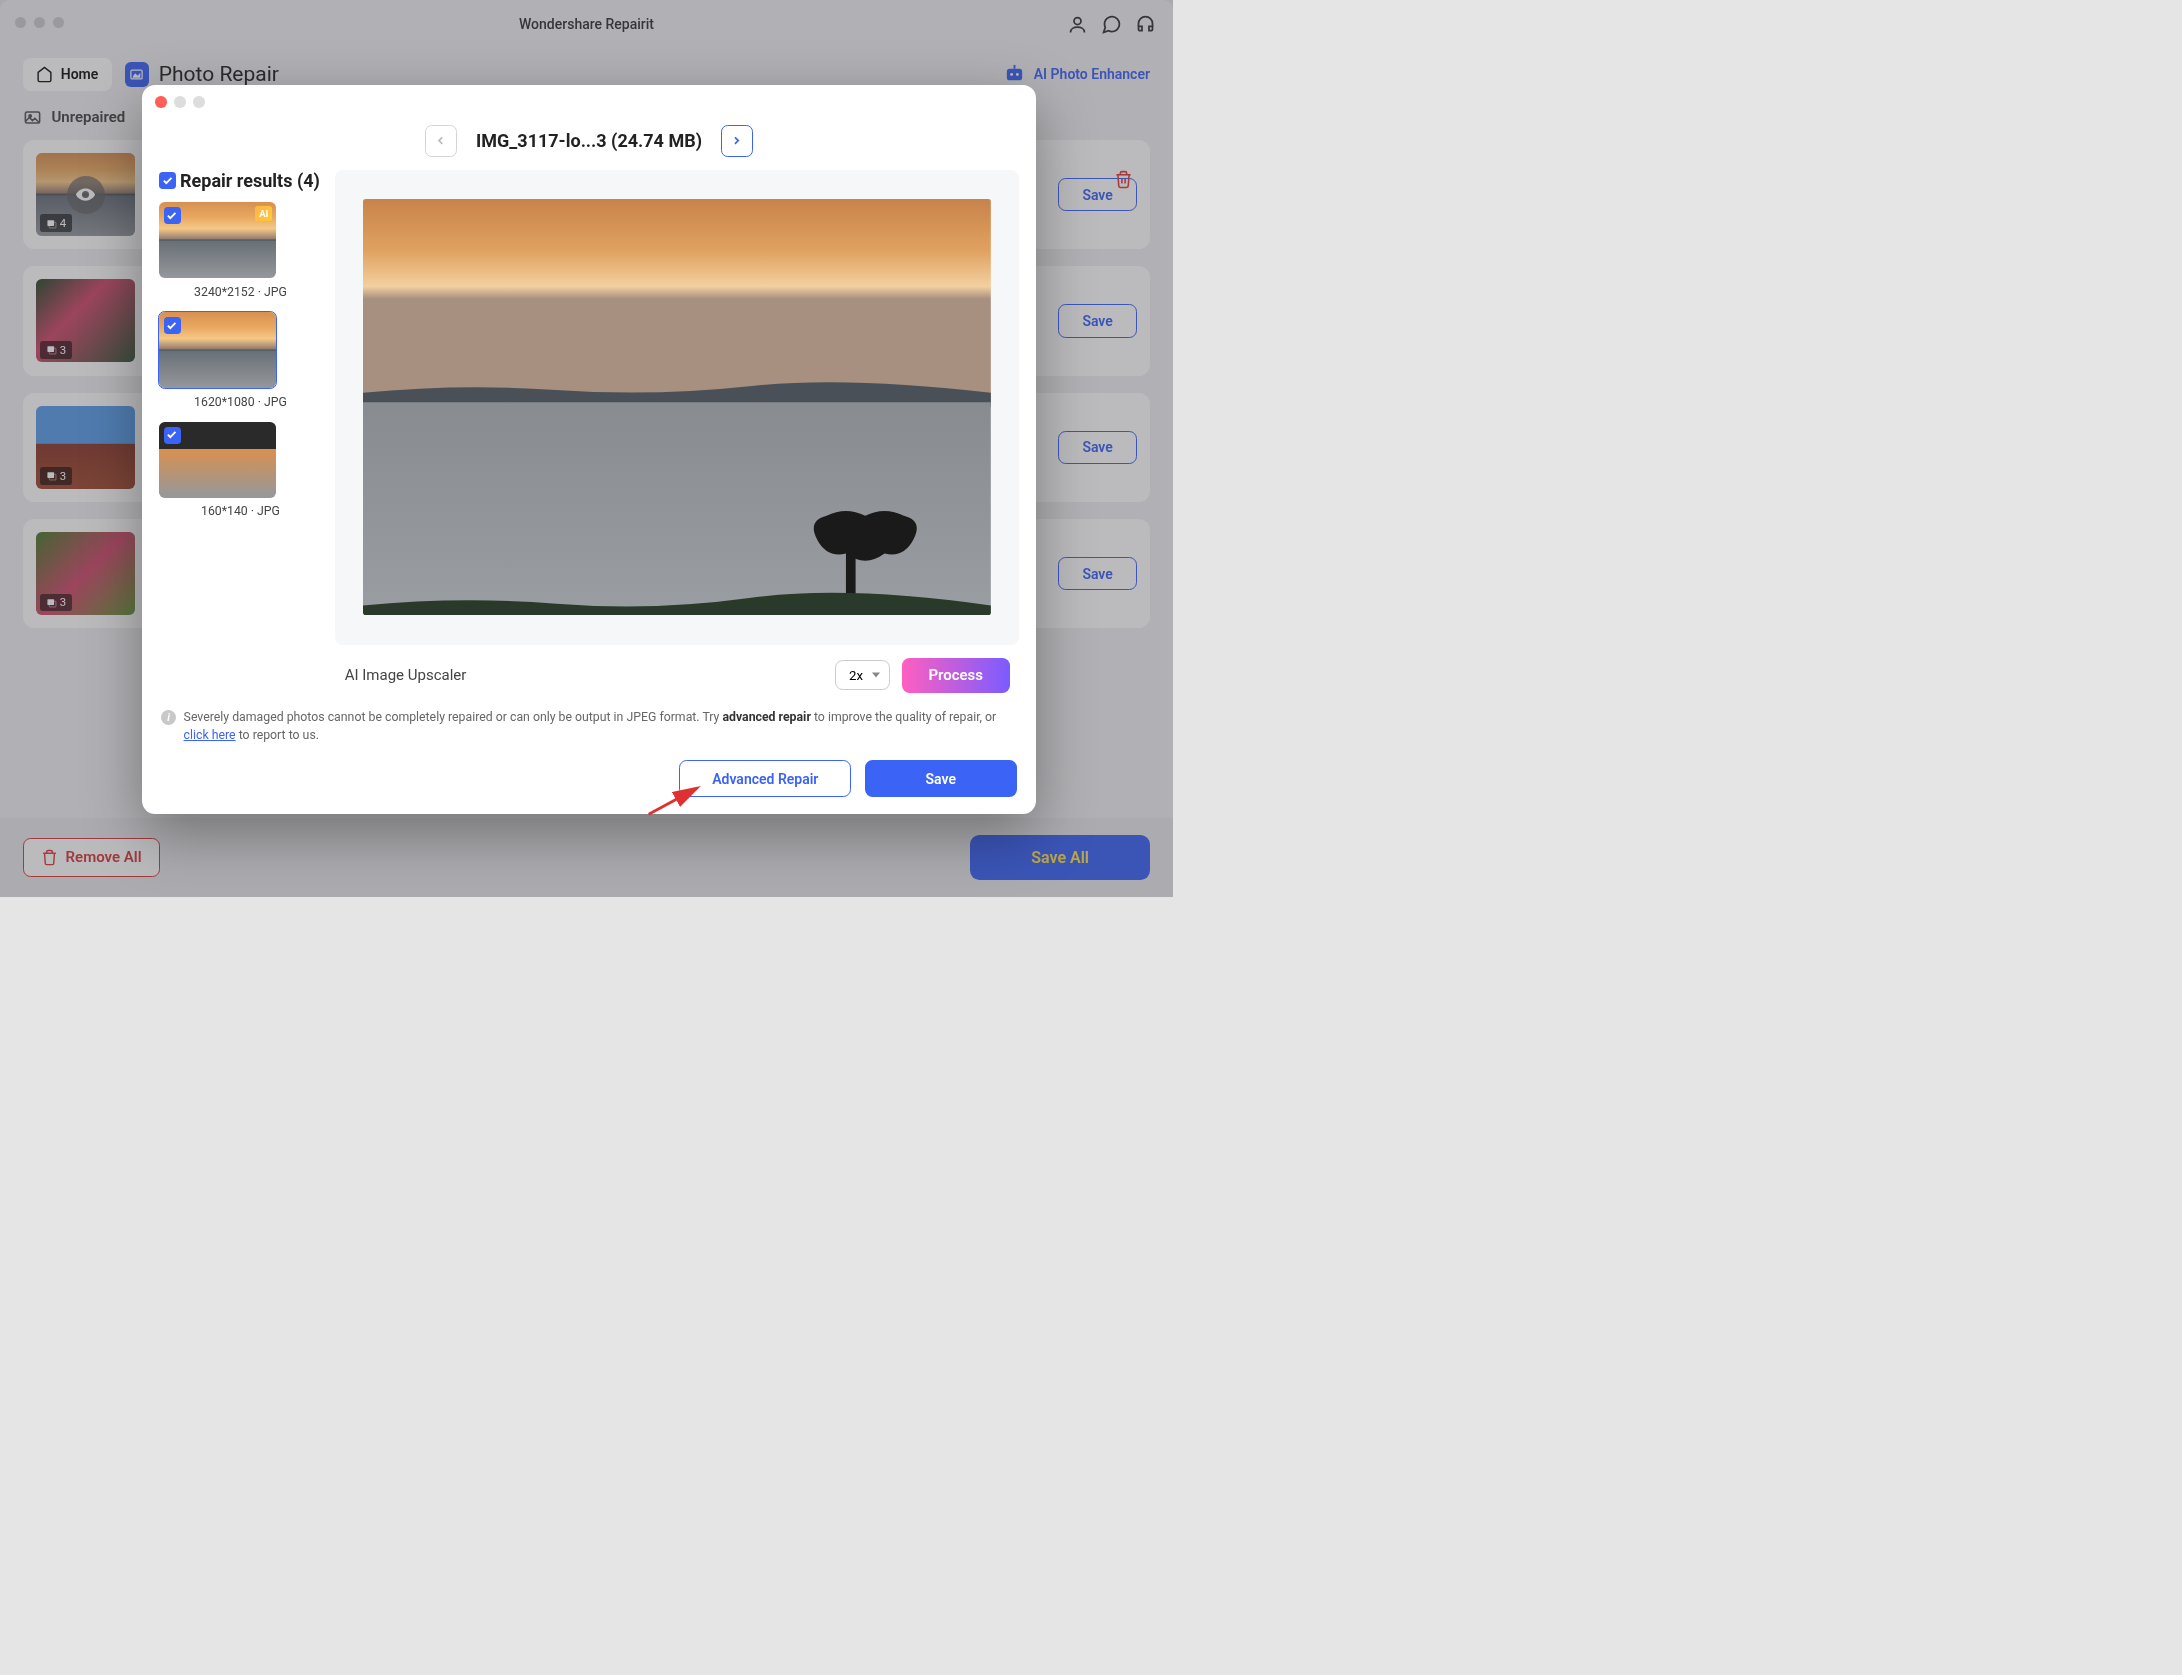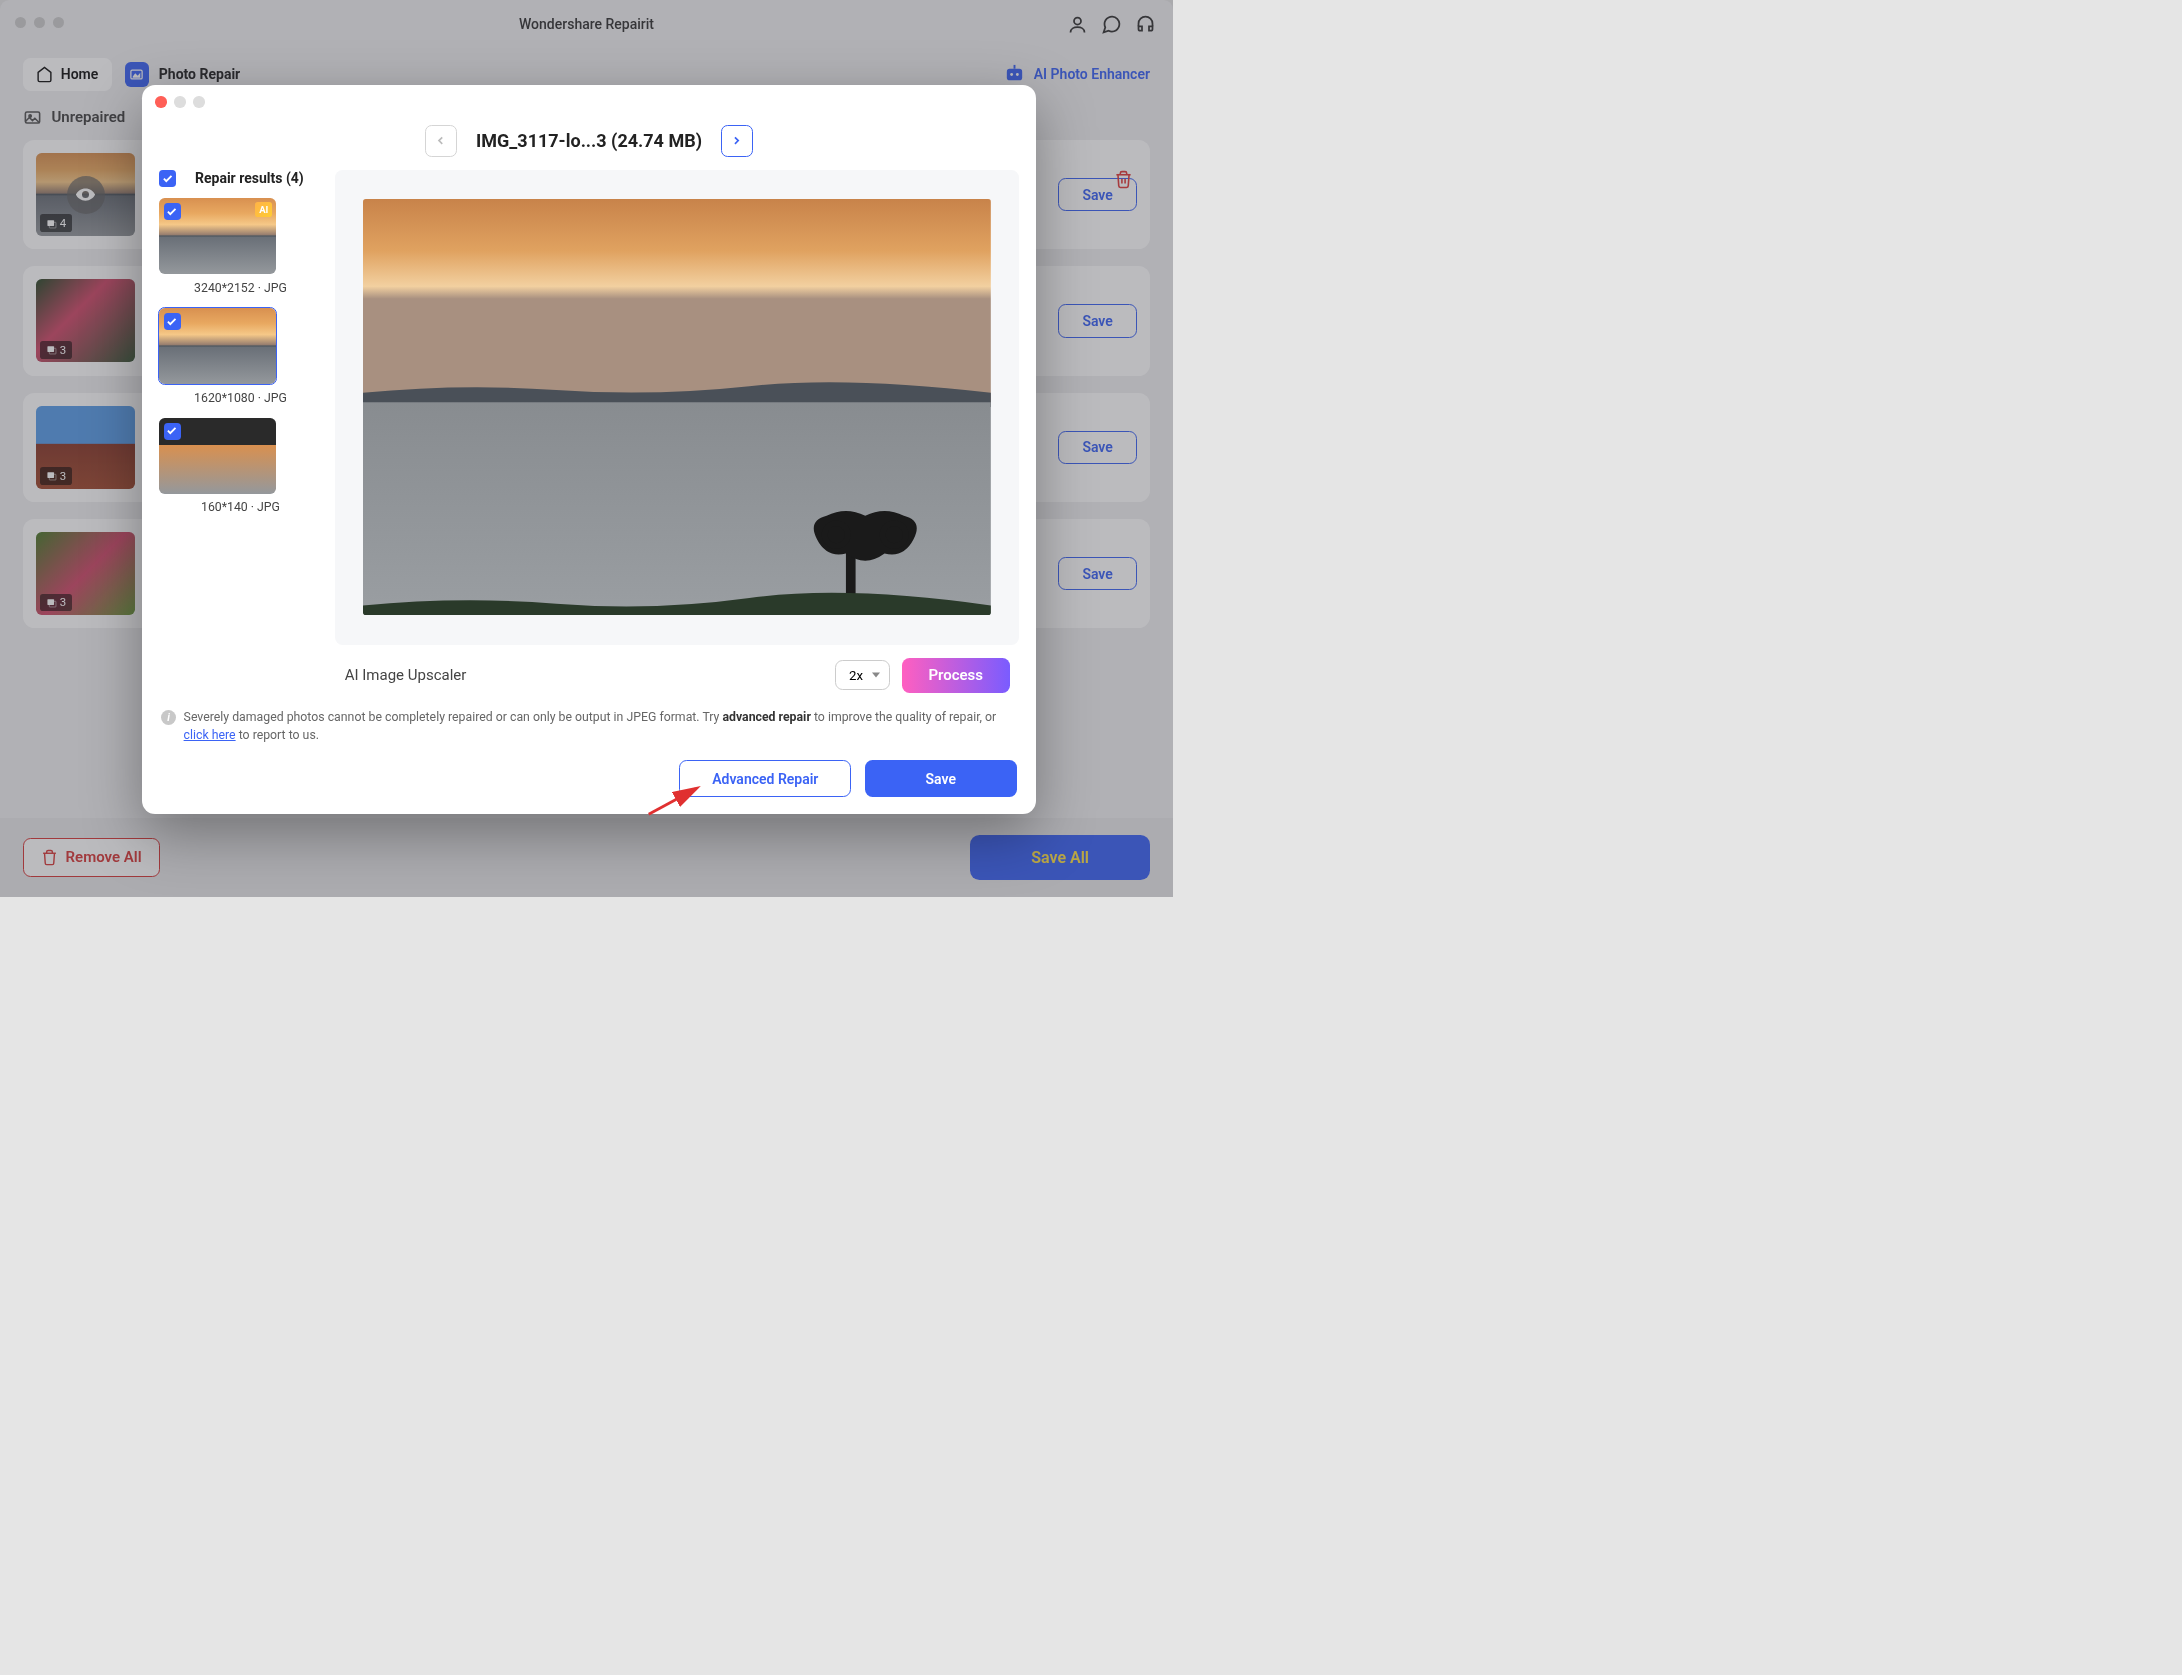--- a/index.html
+++ b/index.html
@@ -9,21 +9,21 @@
 .main-window { width: 1173px; height: 897px; background: #f0f0f2; border-radius: 9.5px; position: relative; }
 .titlebar { height: 47px; display: flex; align-items: center; position: relative; }
 .traffic-lights { position: absolute; left: 15px; top: 17px; display: flex; gap: 7.6px; }
 .tl { width: 11.4px; height: 11.4px; border-radius: 50%; background: #ccc; }
 .app-title { width: 100%; text-align: center; font-size: 14px; color: #333; font-weight: 500; }
 .titlebar-icons { position: absolute; right: 17px; top: 14px; display: flex; gap: 13.2px; color: #333; }
 .tb-icon svg { width: 21px; height: 21px; }
 
 .toolbar-row { display: flex; padding: 11.4px 23px 7.6px 23px; gap: 13.2px; }
 .home-btn { background: #fff; border: none; border-radius: 7.6px; padding: 7.6px 13.2px; display: flex; align-items: center; gap: 7.6px; font-size: 14px; font-weight: 600; color: #111; cursor: pointer; }
-.photo-repair-badge { display: flex; align-items: center; gap: 9.5px; font-size: 14px; font-weight: 700; color: #222; }
+.photo-repair-badge { display: flex; align-items: center; gap: 9.5px; font-size: 21px; font-weight: 400; color: #222; }
 .pr-icon { width: 24.6px; height: 24.6px; background: #3b63f5; border-radius: 5.7px; display: flex; align-items: center; justify-content: center; }
 .spacer { flex: 1; }
 .ai-enhancer { display: flex; align-items: center; gap: 7.6px; color: #3b63f5; font-size: 14px; font-weight: 600; }
 .ai-enh-icon { width: 23px; height: 23px; }
 
 .content-area { padding: 9.5px 23px; }
 .section-label { display: flex; align-items: center; gap: 9.5px; font-size: 15px; font-weight: 600; color: #444; margin-bottom: 13.2px; }
 
 .photo-list-card { background: #fff; border-radius: 11.4px; padding: 13.2px; margin-bottom: 17px; display: flex; align-items: center; gap: 11.4px; }
 .thumb { width: 99px; height: 83px; background: #333; border-radius: 5.7px; position: relative; overflow: hidden; }
@@ -49,21 +49,21 @@
 .dot-gray { background: #ddd; }
 
 .modal-header { display: flex; align-items: center; justify-content: center; gap: 19px; padding: 5.7px 0 13.2px 0; }
 .nav-arrow { width: 32px; height: 32px; border: 1.4px solid #3b63f5; border-radius: 6.6px; display: flex; align-items: center; justify-content: center; cursor: pointer; }
 .nav-arrow.disabled { border-color: #d5d5d5; color: #bbb; }
 .nav-arrow svg { width: 13.2px; height: 13.2px; }
 .file-title { font-size: 18px; font-weight: 700; color: #222; }
 
 .modal-body { flex: 1; display: flex; padding: 0 17px; gap: 13.2px; overflow: hidden; }
 .left-panel { width: 163px; flex-shrink: 0; }
-.repair-results-head { display: flex; align-items: center; gap: 19px; font-size: 14px; font-weight: 700; color: #222; margin-bottom: 11.4px; }
+.repair-results-head { display: flex; align-items: center; gap: 4px; font-size: 18px; font-weight: 700; color: #222; margin-bottom: 11.4px; }
 .checkbox { width: 17px; height: 17px; background: #3b63f5; border-radius: 3.8px; display: flex; align-items: center; justify-content: center; color: #fff; flex-shrink: 0; }
 .checkbox svg { width: 11.4px; height: 11.4px; }
 
 .result-item { margin-bottom: 13.2px; position: relative; }
 .result-thumb { width: 117px; height: 76px; border-radius: 5.7px; background: #e8edf8; position: relative; overflow: hidden; }
 .result-thumb.selected { outline: 1.9px solid #3b63f5; outline-offset: 0; }
 .result-thumb .checkbox { position: absolute; left: 4.7px; top: 4.7px; }
 .result-caption { font-size: 12.3px; color: #444; text-align: center; margin-top: 6.6px; }
 .ai-badge { position: absolute; right: 3.8px; top: 3.8px; background: linear-gradient(135deg,#ffb347,#ffcc33); color: #fff; font-size: 9.5px; font-weight: 700; padding: 1.9px 3.8px; border-radius: 2.8px; }
 .placeholder-icon { position: absolute; inset: 0; display: flex; align-items: center; justify-content: center; }

